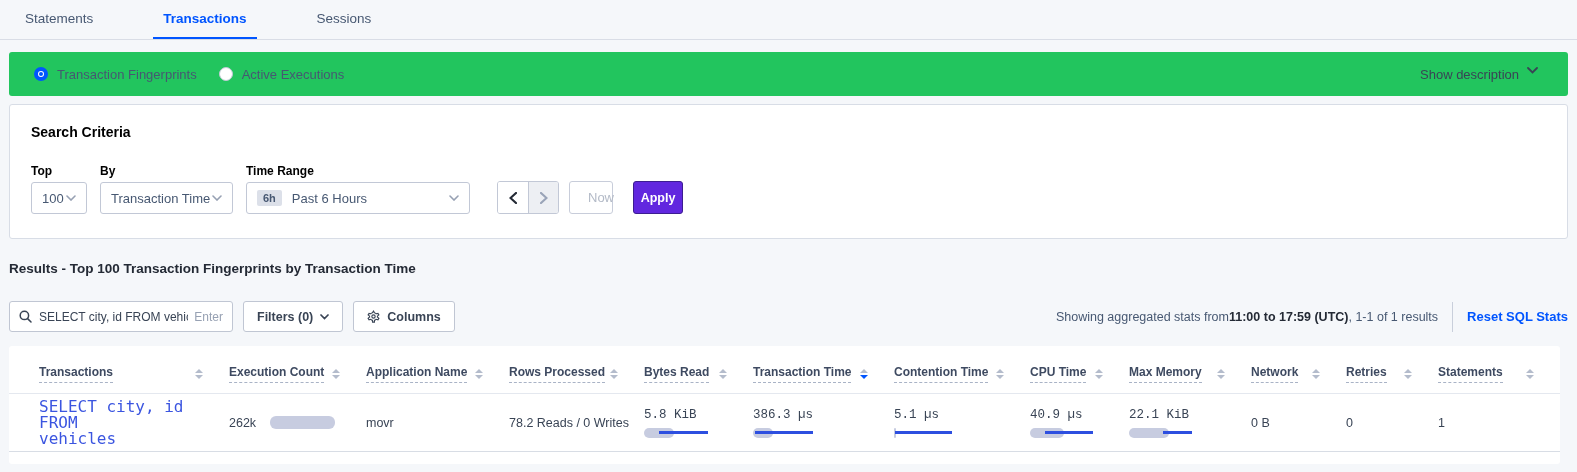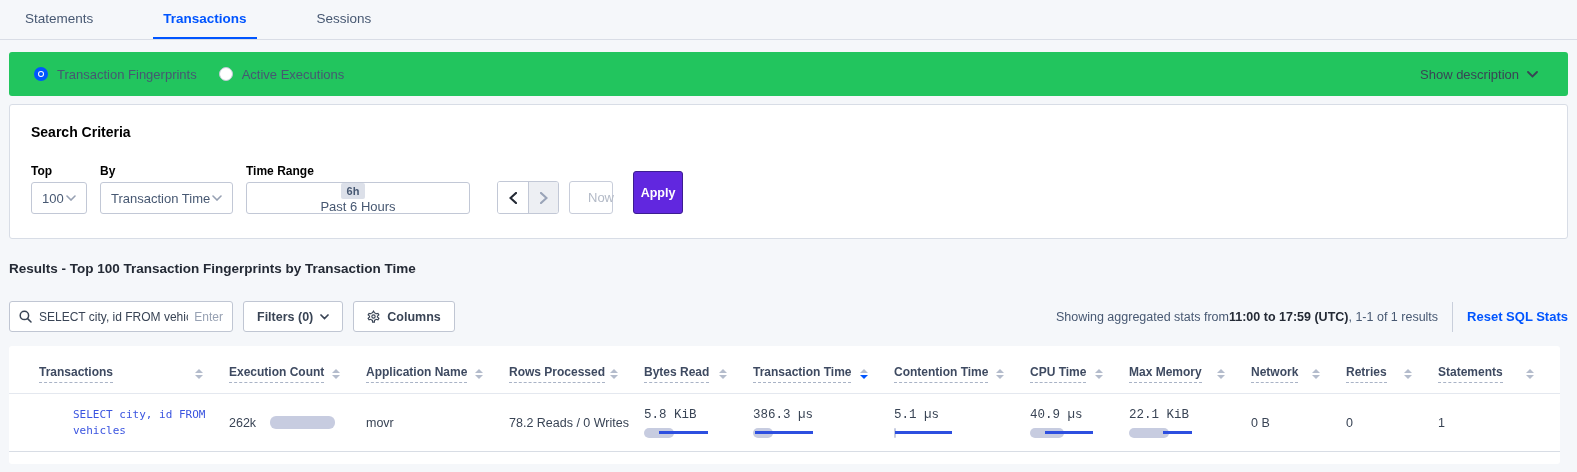--- a/index.html
+++ b/index.html
@@ -16,39 +16,39 @@
   .tab:first-child { padding-left:0; }
   .tab.active { color:#0055FF; border-bottom-color:#0055FF; font-weight:bold; }
   
   .radio-panel { margin:12px 9px 0 9px; background:#22c55e; height:44px; display:flex; align-items:center; padding:0 30px 0 25px; border-radius:3px; }
   .radio-opt { display:flex; align-items:center; margin-right:22px; cursor:pointer; }
   .radio-circle { width:14px; height:14px; border-radius:50%; margin-right:9px; position:relative; }
   .radio-circle.on { border:4px solid #0055FF; background:#fff; }
   .radio-circle.on::after { content:""; position:absolute; left:1px; top:1px; width:4px; height:4px; border-radius:50%; background:#0055FF; }
   .radio-circle.off { border:1px solid #C2C8D6; background:#fff; }
   .radio-label { font-size:13px; color:#475872; }
-  .show-desc { margin-left:auto; display:flex; align-items:center; gap:8px; color:#394455; font-size:13px; cursor:pointer; }
+  .show-desc { margin-left:auto; display:flex; align-items:flex-start; gap:8px; color:#394455; font-size:13px; cursor:pointer; }
   
   .criteria-card { margin:8px 9px 0 9px; background:#fff; border:1px solid #D8DDE6; border-radius:3px; padding:19px 21px 24px 21px; }
   .criteria-title { font-size:14px; font-weight:bold; color:#000000; }
   .criteria-row { display:flex; align-items:flex-end; margin-top:24px; }
   .field { display:flex; flex-direction:column; margin-right:13px; }
   .field-label { font-size:12px; font-weight:bold; color:#000000; margin-bottom:4px; }
   .select { height:32px; border:1px solid #C2C8D6; border-radius:3px; background:#fff; display:flex; align-items:center; padding:0 10px; cursor:pointer; color:#475872; font-size:13px; }
   .select .chev { margin-left:auto; }
   .sel-top { width:56px; }
   .sel-by { width:133px; }
-  .sel-time { width:224px;flex-direction:column; }
+  .sel-time { width:224px; }
   .badge-6h { background:#DCE0E9; color:#475872; font-size:11px; font-weight:bold; border-radius:2px; padding:2px 6px; margin-right:10px; }
   .nav-group { display:flex; margin-left:14px; border:1px solid #C2C8D6; border-radius:3px; overflow:hidden; height:33px; }
   .nav-btn { width:30px; display:flex; align-items:center; justify-content:center; cursor:pointer; background:#fff; }
   .nav-btn.disabled { background:#EDEFF3; cursor:default; }
   .nav-btn + .nav-btn { border-left:1px solid #C2C8D6; }
   .now-btn { margin-left:10px; height:33px; width:44px; border:1px solid #C8CDDA; border-radius:3px; background:#fff; color:#B3BAC7; font-size:13px; display:flex; align-items:center; justify-content:center; cursor:default;padding-left:20px; }
-  .apply-btn { margin-left:20px; height:43px; width:50px; border:1px solid #3C1D91; border-radius:3px; background:#6127DF; color:#fff; font-size:12.5px; font-weight:bold; display:flex; align-items:center; justify-content:center; cursor:pointer; }
+  .apply-btn { margin-left:20px; height:33px; width:50px; border:1px solid #3C1D91; border-radius:3px; background:#6127DF; color:#fff; font-size:12.5px; font-weight:bold; display:flex; align-items:center; justify-content:center; cursor:pointer; }
   
   .results-heading { margin:22px 16px 0 9px; font-size:13.5px; font-weight:bold; color:#242A35; }
   .search-row { margin:25px 9px 0 9px; display:flex; align-items:center; }
   .search-box { width:224px; height:31px; background:#fff; border:1px solid #C0C6D3; border-radius:3px; display:flex; align-items:center; padding:0 9px; }
   .search-query { font-size:12px; color:#394455; white-space:nowrap; overflow:hidden; flex:1; margin-left:7px; }
   .enter-hint { font-size:12px; color:#97A1B3; margin-left:6px; }
   .tool-btn { height:31px; background:#fff; border:1px solid #C0C6D3; border-radius:3px; display:flex; align-items:center; padding:0 13px; margin-left:10px; font-size:12.5px; font-weight:bold; color:#394455; cursor:pointer; gap:7px; }
   .stats-area { margin-left:auto; display:flex; align-items:center; font-size:12.5px; color:#475872; }
   .stats-bold { font-weight:bold; color:#242A35; }
   .stats-divider { width:1px; height:30px; background:#C9CFDB; margin:0 14px; }
@@ -59,21 +59,21 @@
   .thead { height:40px; align-items:center; border-bottom:1px solid #E4E8EF; }
   .trow { height:58px; align-items:center; border-bottom:1px solid #D8DDE5; }
   .c0{width:190px}.c1{width:137px}.c2{width:143px}.c3{width:135px}.c4{width:109px}.c5{width:141px}
   .c6{width:136px}.c7{width:99px}.c8{width:122px}.c9{width:95px}.c10{width:92px}.c11{flex:1}
   .th { display:flex; align-items:center; justify-content:space-between; padding-right:26px; }
   .th-label { font-size:12px; font-weight:bold; color:#3E4A61; border-bottom:1px dashed #A9B3C6; padding-bottom:3px; cursor:default; }
   .sort-icon { display:flex; flex-direction:column; gap:2px; cursor:pointer; }
   .sort-up { width:0; height:0; border-left:4px solid transparent; border-right:4px solid transparent; border-bottom:4px solid #B4BCCC; }
   .sort-down { width:0; height:0; border-left:4px solid transparent; border-right:4px solid transparent; border-top:4px solid #B4BCCC; }
   .sort-icon.desc .sort-down { border-top-color:#0055FF; }
-  .sql-link { font-family:"DejaVu Sans Mono", monospace; font-size:11px; color:#3B55E0; line-height:16px; cursor:pointer;margin-left:34px; }
+  .sql-link { font-family:"DejaVu Sans Mono", monospace; font-size:16px; color:#3B55E0; line-height:16px; cursor:pointer; }
   .cell-text { font-size:12.5px; color:#394455; }
   .exec-cell { display:flex; align-items:center; gap:14px; }
   .exec-bar { height:13px; border-radius:6px; background:#C7CCE0; }
   .bar-cell { display:flex; flex-direction:column; justify-content:center;font-family:Liberation Mono, monospace; }
   .bar-wrap { position:relative; width:66px; height:10px; margin-top:6px; }
   .bar-gray { position:absolute; left:0; top:0; height:10px; background:#C7CCE0; border-radius:5px; }
   .bar-line { position:absolute; top:3.5px; height:3px; background:#2D4FE0; }
   .chev { display:block; }
 </style>
 </head>

